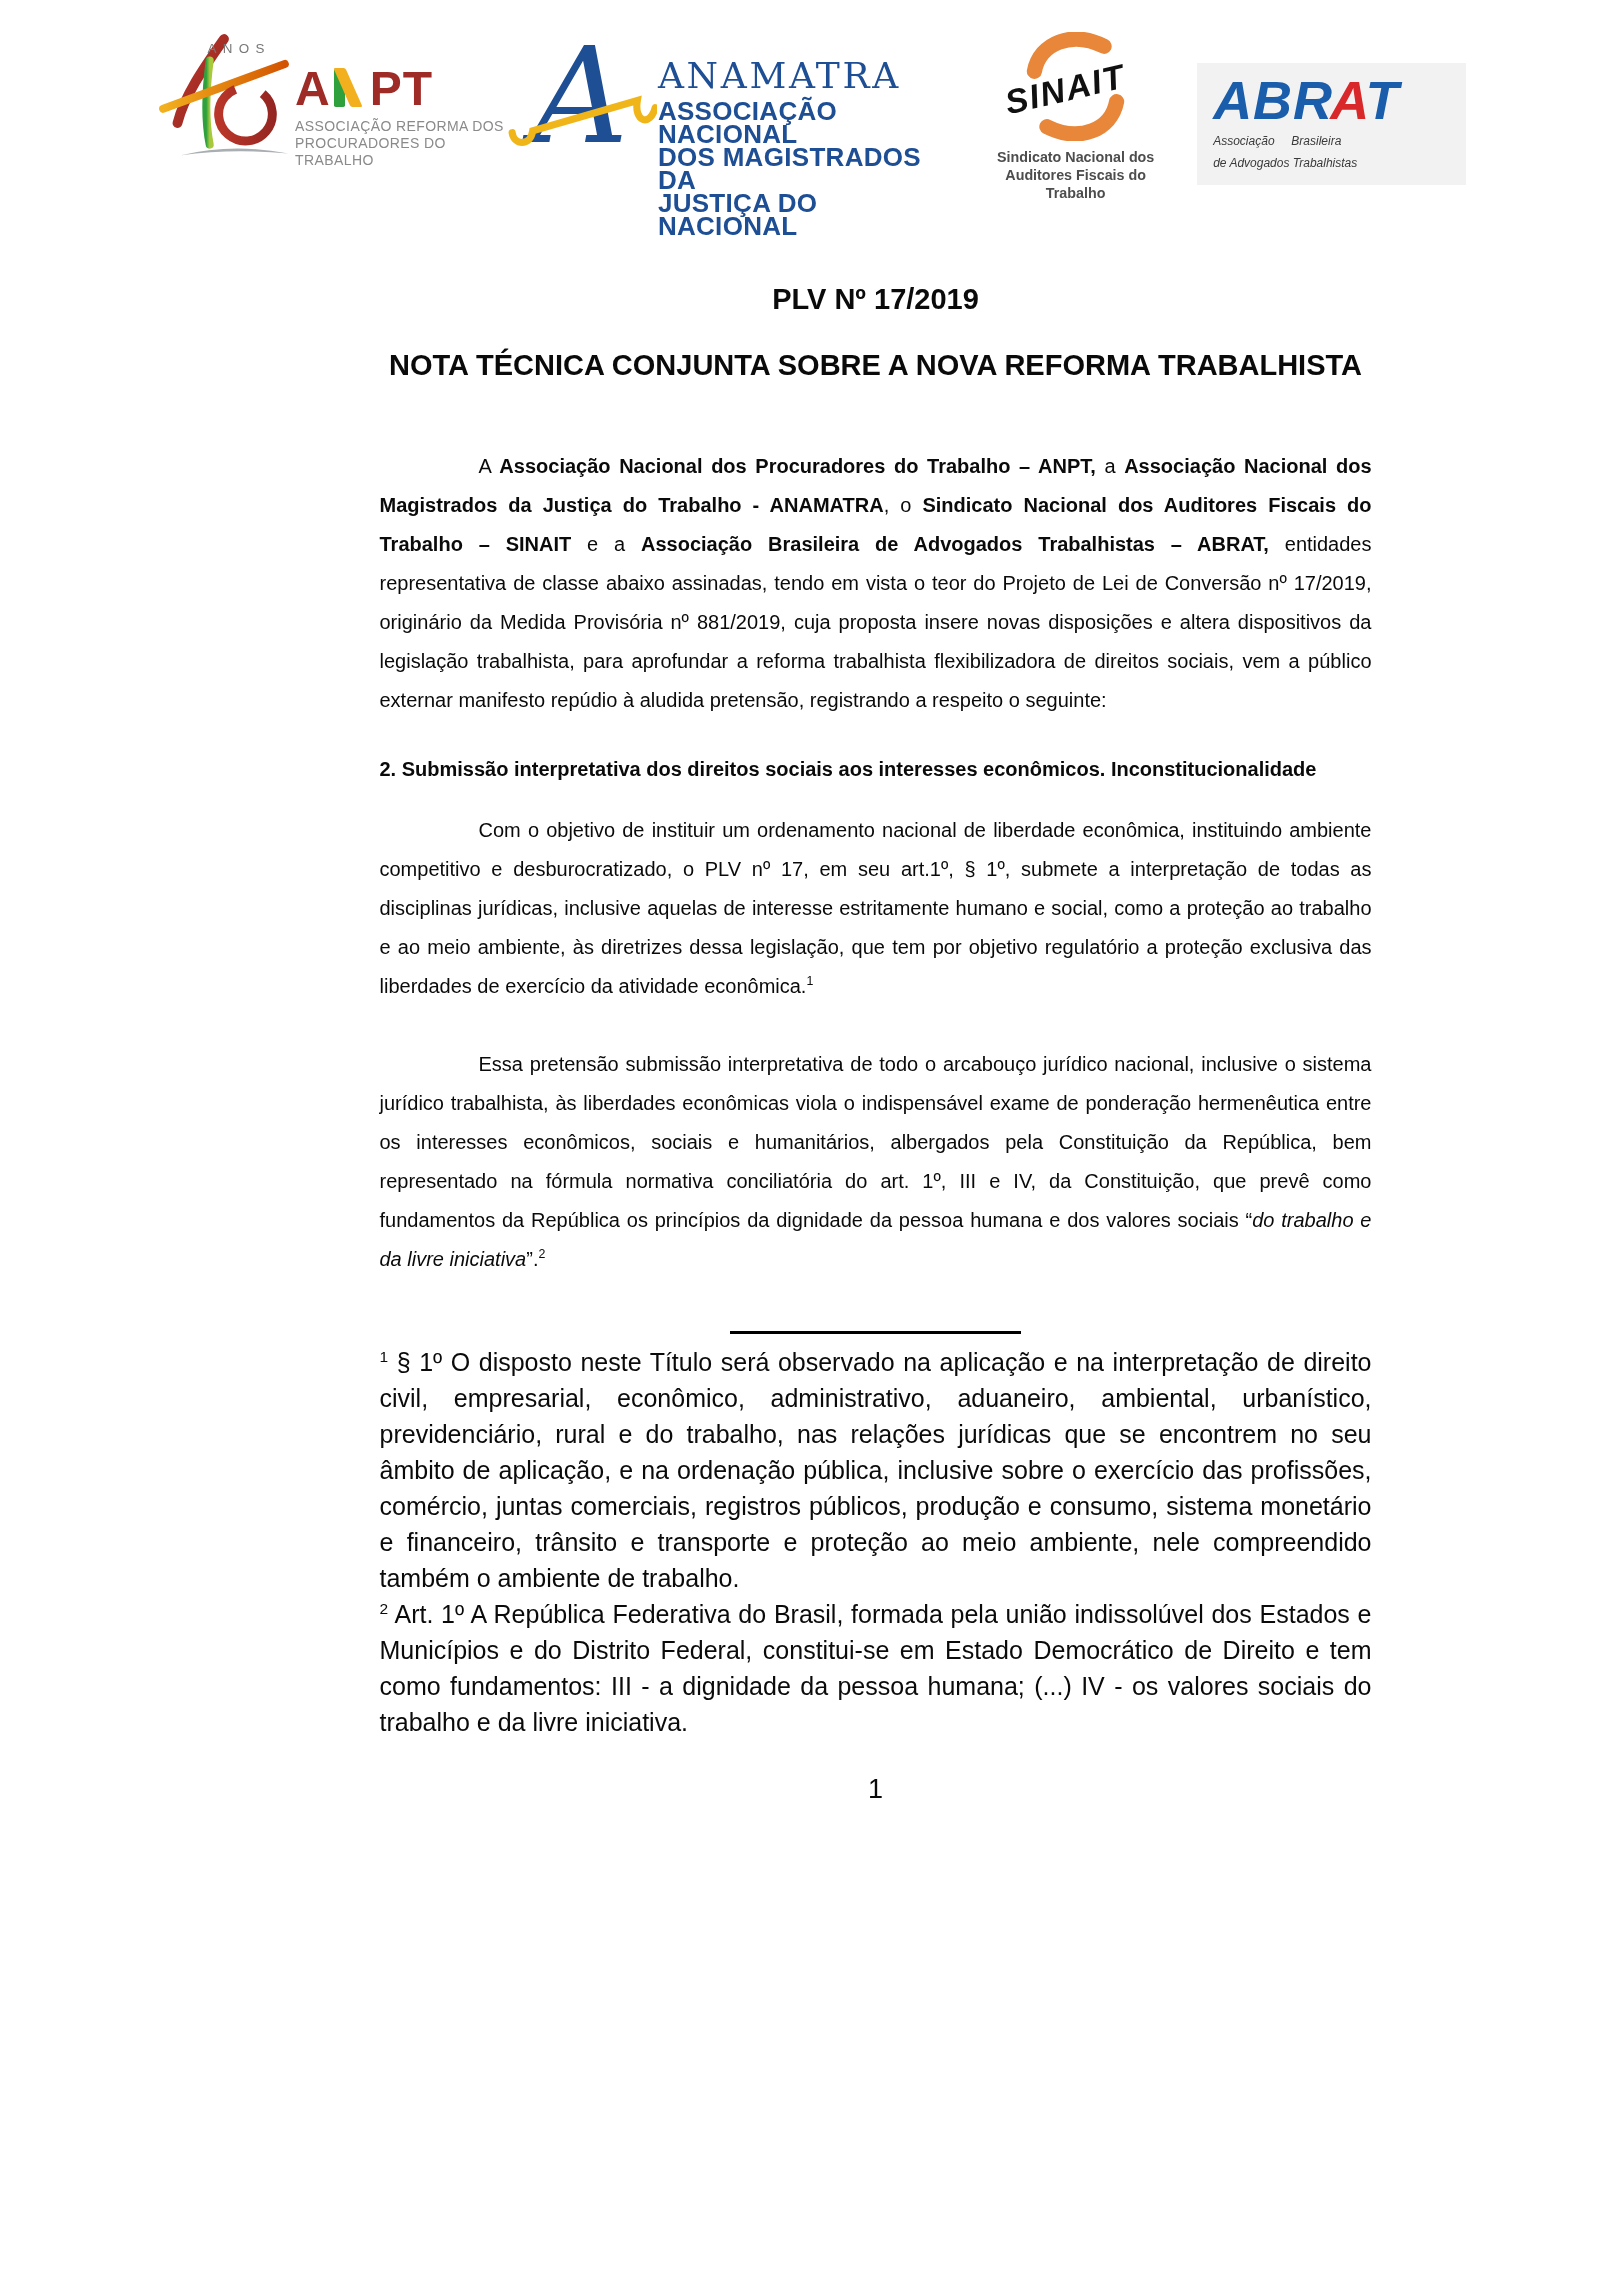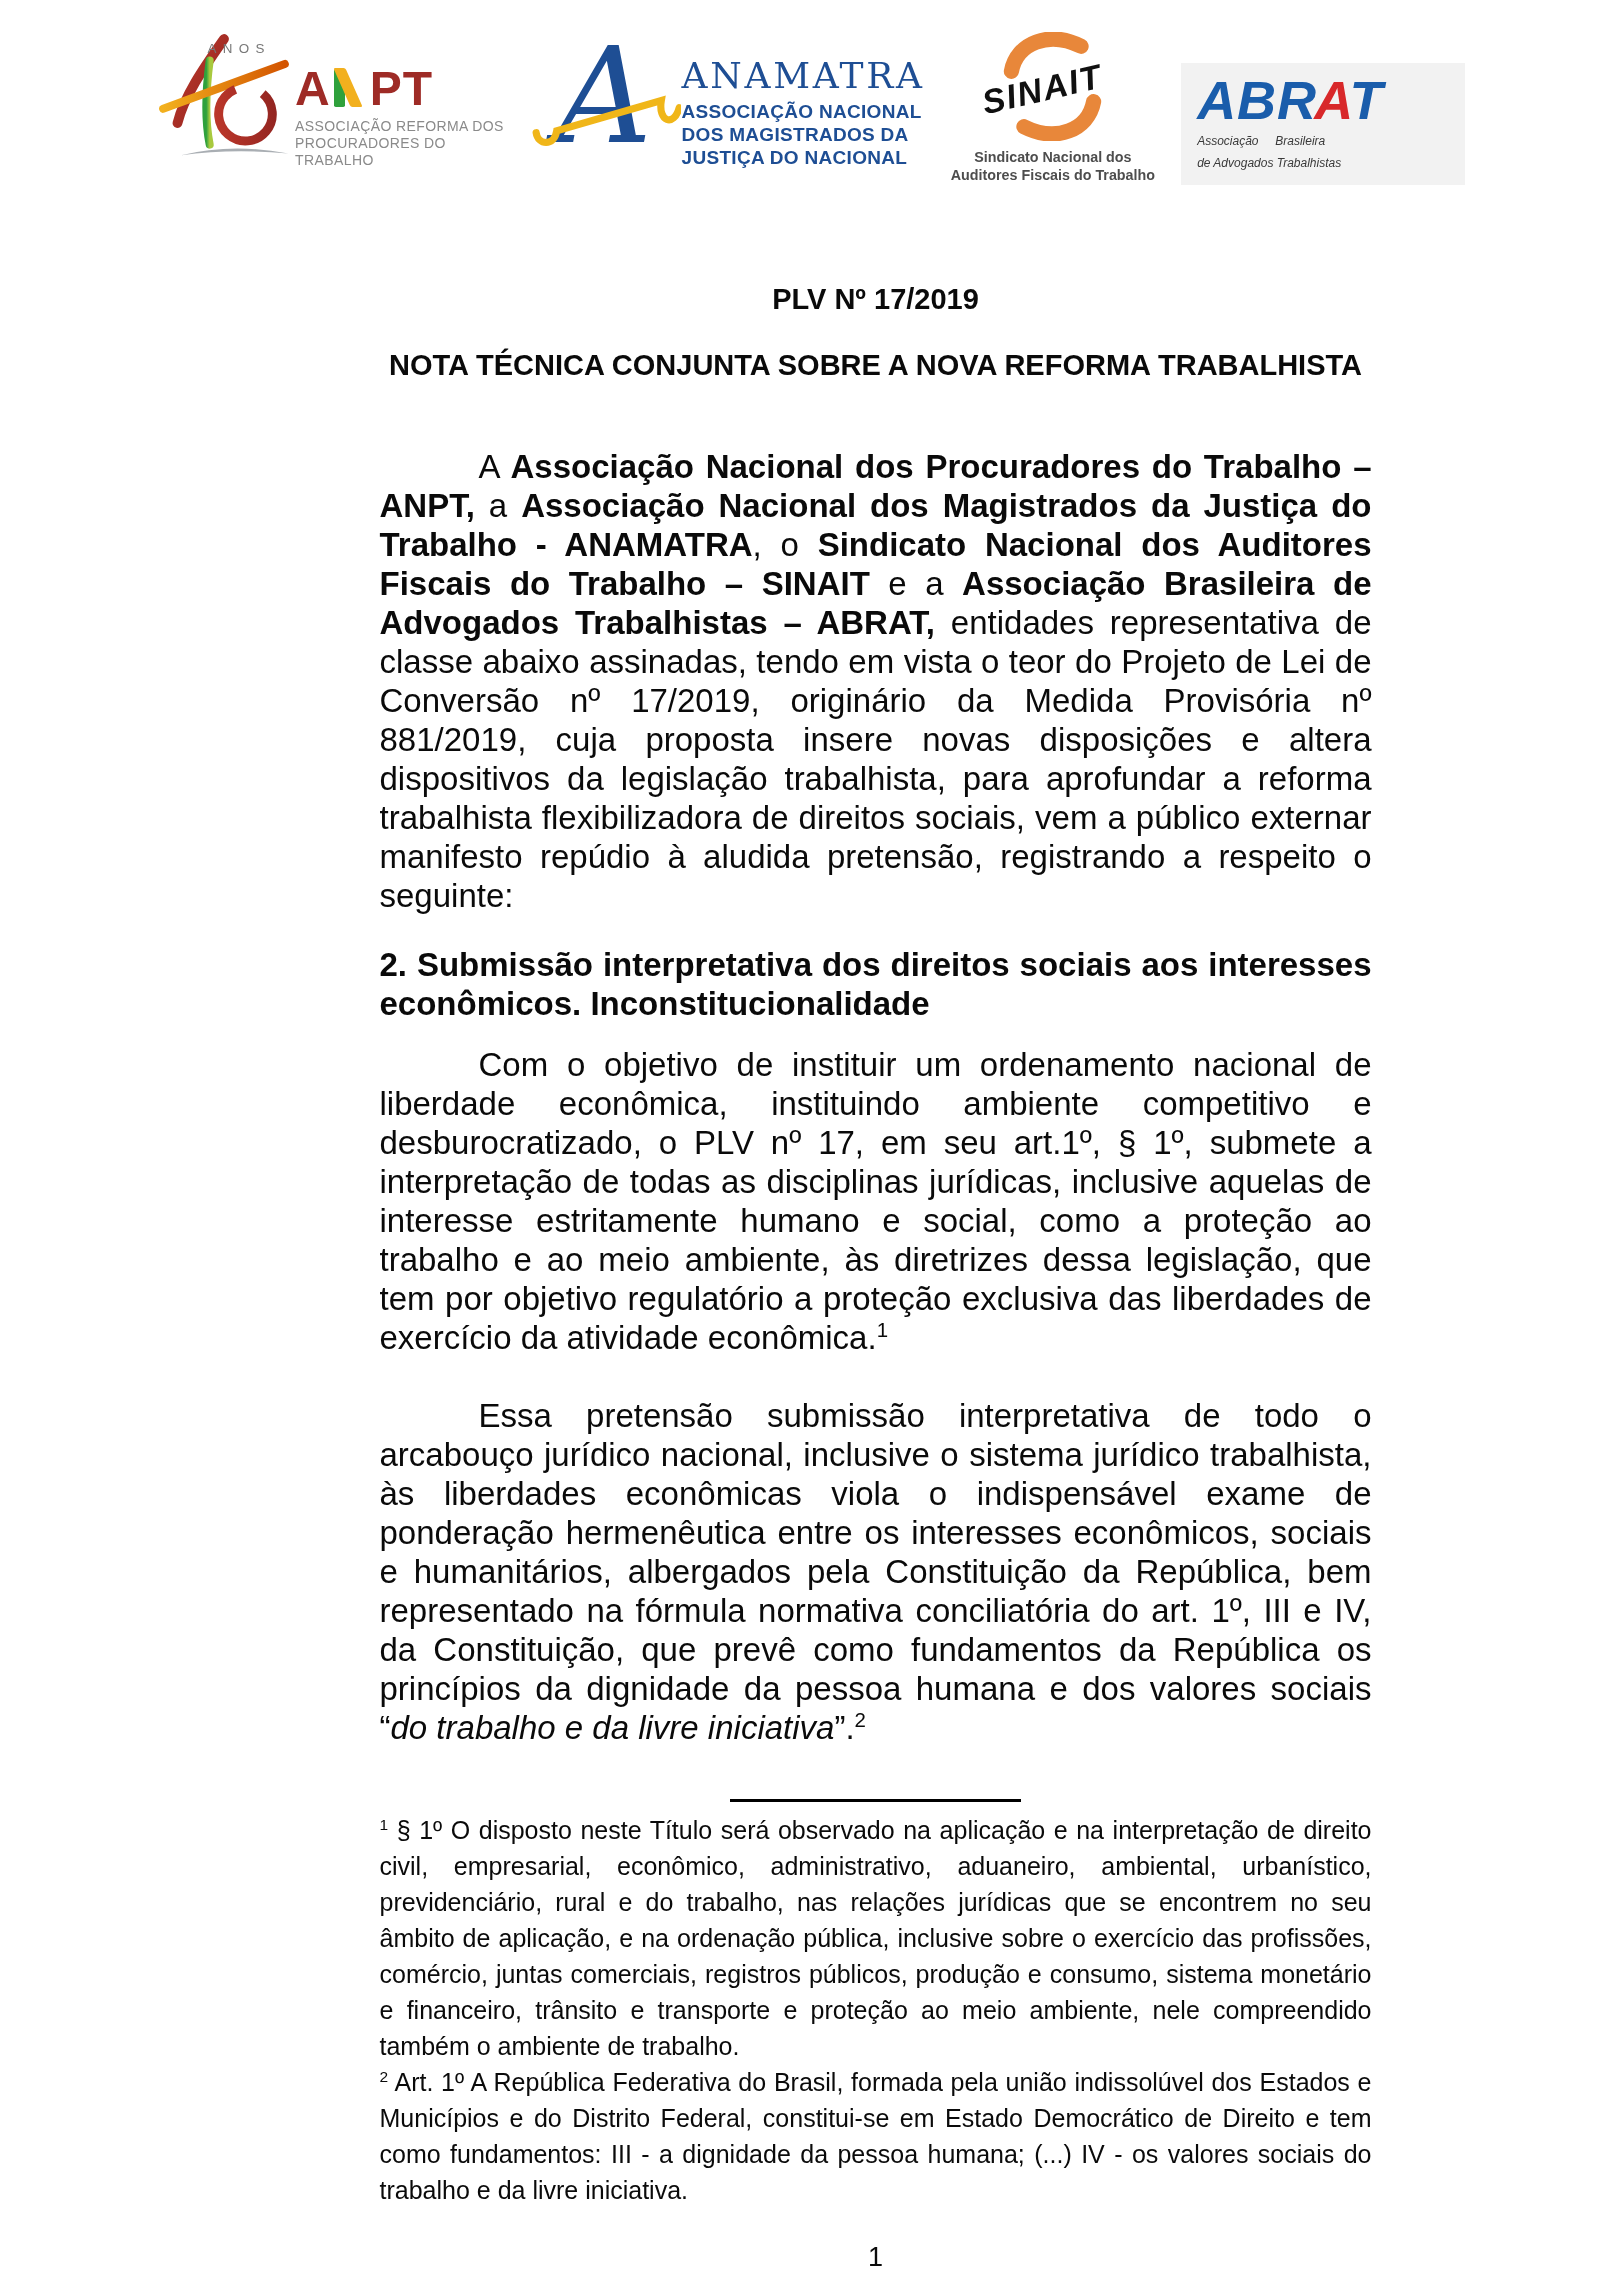--- a/index.html
+++ b/index.html
@@ -27,41 +27,41 @@
   .anpt-n .diag{position:absolute;left:8px;top:-0.9px;width:11.6px;height:39px;background:var(--anpt_yellow);transform:skewX(24deg);border-radius:1.8px;}
   .anpt-sub{margin-top:9.9px;font-size:14px;line-height:17px;color:var(--anpt_gray);letter-spacing:0.4px;}
 
   
   .logo-anamatra{display:flex;align-items:flex-start;}
   .anamatra-a{position:relative;width:131px;height:140px;flex:none;}
   .anamatra-a .glyph{font-family:"DejaVu Serif",serif;font-style:italic;font-size:133px;line-height:133px;color:var(--anamatra_blue);display:block;margin-left:5.4px;}
   .anamatra-scales{position:absolute;left:-21.5px;top:56px;}
   .anamatra-textcol{margin-top:27px;}
   .anamatra-name{font-family:"DejaVu Serif",serif;font-size:36px;line-height:38px;letter-spacing:2.7px;color:var(--anamatra_blue);}
-  .anamatra-sub{margin-top:4.5px;font-weight:bold;font-size:19px;line-height:23px;color:var(--anamatra_blue);letter-spacing:0.3px;}
+  .anamatra-sub{margin-top:4.5px;font-weight:bold;font-size:26px;line-height:23px;color:var(--anamatra_blue);letter-spacing:0.3px;}
 
   
   .logo-sinait{display:flex;flex-direction:column;align-items:center;width:211px;margin-top:1.8px;}
   .sinait-mark{position:relative;width:143px;height:109px;}
   .sinait-name{position:absolute;left:0px;top:38px;transform:rotate(-13deg);font-style:italic;font-weight:800;
                font-size:34px;letter-spacing:1.8px;color:#101010;white-space:nowrap;}
   .sinait-sub{margin-top:7.2px;text-align:center;font-weight:bold;font-size:14.3px;line-height:18px;color:var(--sinait_gray);}
 
   
   .logo-abrat{background:var(--abrat_box);padding:12.5px 16px 10.7px;width:285px;box-sizing:border-box;margin-top:33px;}
   .abrat-acronym{font-style:italic;font-weight:900;font-size:54px;line-height:48px;color:var(--abrat_blue);white-space:nowrap;letter-spacing:0.9px;}
   .abrat-acronym .red{color:var(--abrat_red);margin:0 -4.5px 0 -2.7px;}
   .abrat-sub{margin-top:6.3px;font-style:italic;color:#3a3a3a;font-size:12px;line-height:22.4px;}
   .abrat-sub .l1{word-spacing:13.4px;}
 
   
   main{margin:0 94px 0 224px;}
   .t1{text-align:center;font-weight:bold;font-size:29px;line-height:36px;margin:75px 0 0;}
   .t2{text-align:center;font-weight:bold;font-size:29px;line-height:36px;margin:30px 0 0;}
-  .para{font-size:33px;line-height:39px;text-align:justify;margin:0;}
+  .para{font-size:20px;line-height:39px;text-align:justify;margin:0;}
   .p1{margin-top:64px;text-indent:99px;}
   .hd{margin-top:30px;font-weight:bold;}
   .p2{margin-top:21.5px;text-indent:99px;}
   .p3{margin-top:39px;text-indent:99px;}
   .p4{margin-top:36px;text-indent:99px;}
   sup{font-size:62%;line-height:0;vertical-align:super;}
   .fn-rule{margin-top:52px;width:291px;border:none;border-top:3.6px solid #000;}
   .footnote{font-size:25px;line-height:36px;text-align:justify;margin:10.7px 0 0;}
   .fn2{margin-top:0;}
   .page-number{text-align:center;font-size:27px;margin-top:34px;}

